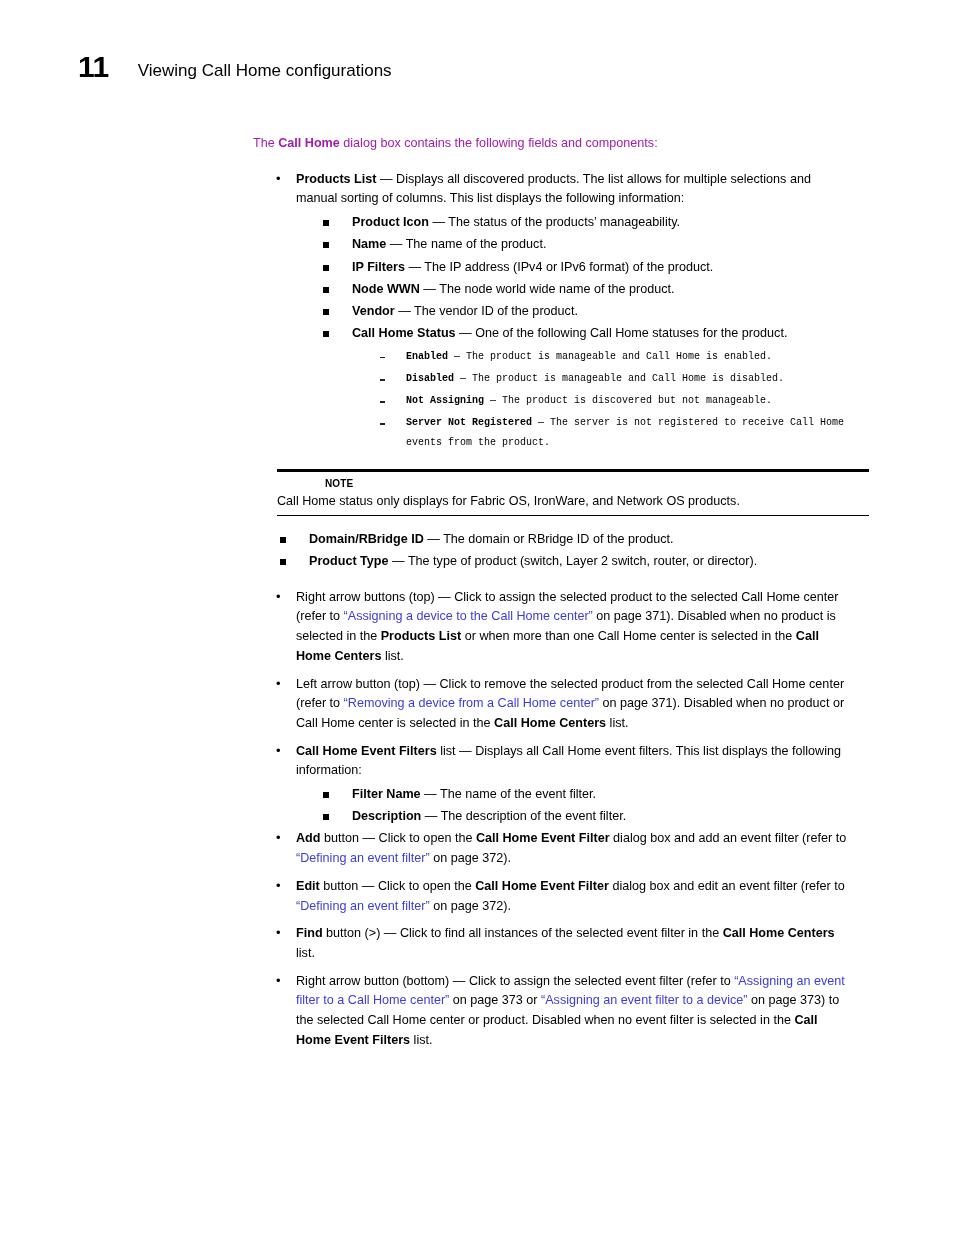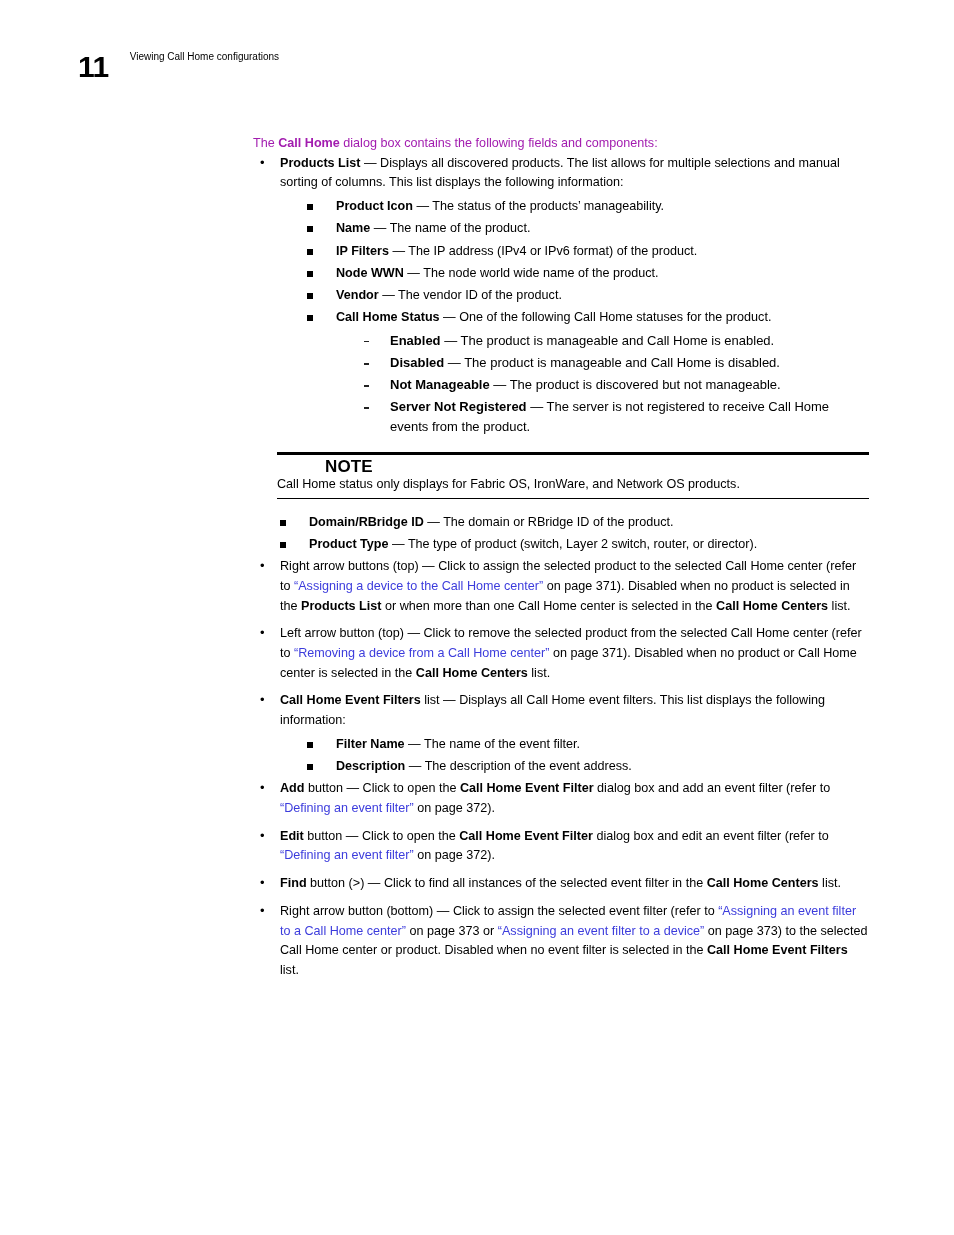--- a/index.html
+++ b/index.html
@@ -15,33 +15,33 @@
     color: #000000;
     overflow: hidden;
   }
 
   
   .page-header {
     position: absolute;
     left: 78px;
     top: 52px;
     display: flex;
-    align-items: flex-start;
+    align-items: flex-end;
   }
   .chapter-number {
     font-size: 30px;
     font-weight: bold;
     letter-spacing: -0.5px;
     line-height: 1;
     color: #000;
   }
   .chapter-title {
-    font-size: 10px;
+    font-size: 17px;
     color: #000;
-    margin-left: 21px;
+    margin-left: 29px;
     position: relative;
     top: -1px;
   }
 
   
   .body-col {
     position: absolute;
     left: 253px;
     top: 134px;
     width: 616px;
@@ -63,21 +63,21 @@
   }
 
   a.xref, .xref {
     color: #3c3cdc;
     text-decoration: none;
   }
 
   
   ul.lvl1 {
     list-style: none;
-    margin: 0;
+    margin: 16px;
     padding: 0;
   }
   ul.lvl1 > li {
     position: relative;
     padding-left: 27px;
     font-size: 12.6px;
     line-height: 19.7px;
     margin-bottom: 8px;
   }
   ul.lvl1 > li::before {
@@ -125,44 +125,45 @@
   
   ul.lvl3 {
     list-style: none;
     margin: 3px 0 0 0;
     padding: 0;
   }
   ul.lvl3 > li {
     position: relative;
     padding-left: 27px;
     margin-left: 27px;
-    font-size: 13px;
+    font-size: 10px;
     line-height: 19.7px;
     margin-bottom: 2.5px;
+    font-family: Liberation Mono, monospace;
   }
   ul.lvl3 > li::before {
     content: "";
     position: absolute;
     left: 1px;
     top: 10px;
     width: 5px;
     height: 1.5px;
     background: #222;
   }
 
   
   .note-box {
     margin: 15px 0 14px 24px;
     width: 592px;
     border-top: 3px solid #000;
     border-bottom: 1.6px solid #000;
     padding: 3px 0 4px 0;
   }
   .note-label {
-    font-size: 17px;
+    font-size: 10px;
     font-weight: bold;
     line-height: 17px;
     letter-spacing: 0.1px;
     padding-left: 48px;
   }
   .note-text {
     font-size: 12.6px;
     line-height: 19px;
   }
 </style>
@@ -187,21 +188,21 @@
         <li><b>Name</b><span> — The name of the product.</span></li>
         <li><b>IP Filters</b><span> — The IP address (IPv4 or IPv6 format) of the product.</span></li>
         <li><b>Node WWN</b><span> — The node world wide name of the product.</span></li>
         <li><b>Vendor</b><span> — The vendor ID of the product.</span></li>
         <li><b>Call Home Status</b><span> — One of the following Call Home statuses for the product.</span>
 
           
           <ul class="lvl3">
             <li><b>Enabled</b><span> — The product is manageable and Call Home is enabled.</span></li>
             <li><b>Disabled</b><span> — The product is manageable and Call Home is disabled.</span></li>
-            <li><b>Not Manageable</b><span> — The product is discovered but not manageable.</span></li>
+            <li><b>Not Assigning</b><span> — The product is discovered but not manageable.</span></li>
             <li><b>Server Not Registered</b><span> — The server is not registered to receive Call Home events from the product.</span></li>
           </ul>
         </li>
       </ul>
     </li>
   </ul>
 
   <div class="note-box">
     <div class="note-label">NOTE</div>
     <div class="note-text">Call Home status only displays for Fabric OS, IronWare, and Network OS products.</div>
@@ -215,21 +216,21 @@
   <ul class="lvl1">
 
     <li><span>Right arrow buttons (top) — Click to assign the selected product to the selected Call Home center (refer to </span><a class="xref" href="#">“Assigning a device to the Call Home center”</a><span> on page 371). Disabled when no product is selected in the </span><b>Products List</b><span> or when more than one Call Home center is selected in the </span><b>Call Home Centers</b><span> list.</span></li>
 
     <li><span>Left arrow button (top) — Click to remove the selected product from the selected Call Home center (refer to </span><a class="xref" href="#">“Removing a device from a Call Home center”</a><span> on page 371). Disabled when no product or Call Home center is selected in the </span><b>Call Home Centers</b><span> list.</span></li>
 
     <li class="tight"><b>Call Home Event Filters</b><span> list — Displays all Call Home event filters. This list displays the following information:</span>
 
       <ul class="lvl2">
         <li><b>Filter Name</b><span> — The name of the event filter.</span></li>
-        <li><b>Description</b><span> — The description of the event address.</span></li>
+        <li><b>Description</b><span> — The description of the event filter.</span></li>
       </ul>
     </li>
 
     <li><b>Add</b><span> button — Click to open the </span><b>Call Home Event Filter</b><span> dialog box and add an event filter (refer to </span><a class="xref" href="#">“Defining an event filter”</a><span> on page 372).</span></li>
 
     <li><b>Edit</b><span> button — Click to open the </span><b>Call Home Event Filter</b><span> dialog box and edit an event filter (refer to </span><a class="xref" href="#">“Defining an event filter”</a><span> on page 372).</span></li>
 
 
     <li><b>Find</b><span> button (&gt;) — Click to find all instances of the selected event filter in the </span><b>Call Home Centers</b><span> list.</span></li>
 

